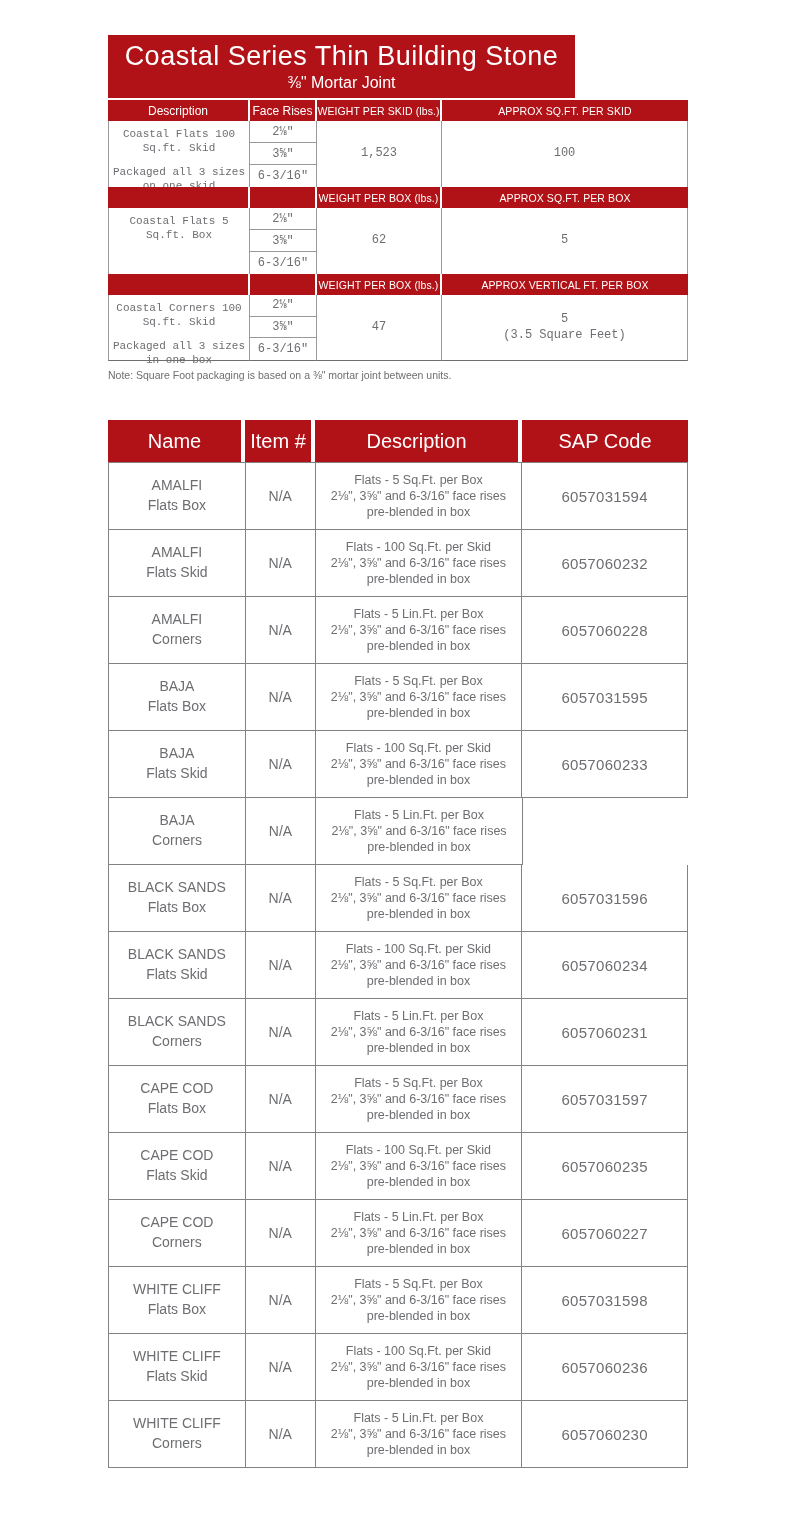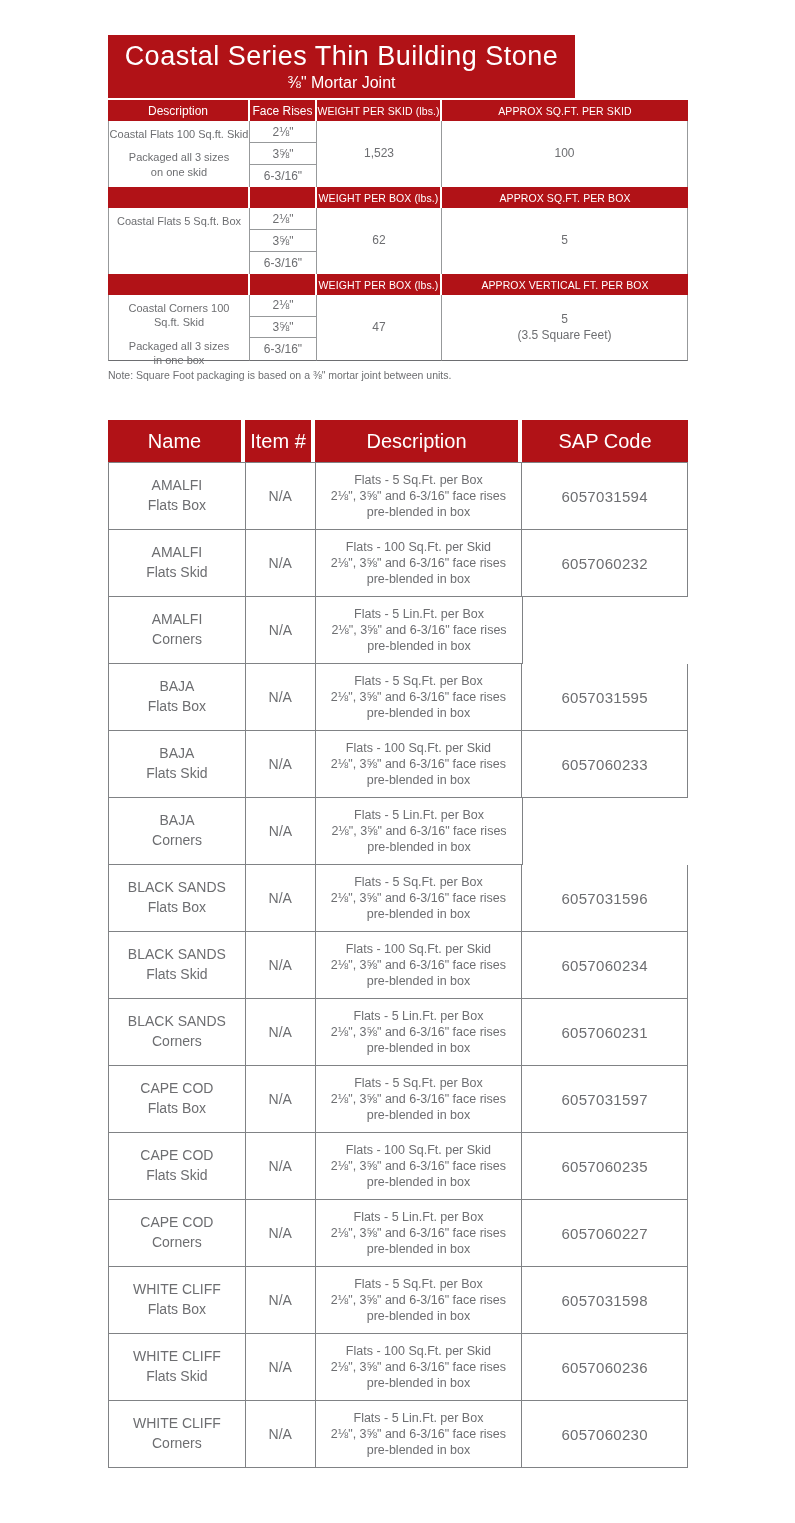--- a/index.html
+++ b/index.html
@@ -16,21 +16,21 @@
   .t1-row { display:flex; width:580px; }
   .c1 { width:142px; } .c2 { width:67px; } .c3 { width:125px;text-align:center; } .c4 { width:246px; }
 
   .t1-red { height:21px; }
   .t1-red .cell { background:var(--red); color:#fff; display:flex; align-items:center; justify-content:center; }
   .t1-red .cell.gap { border-right:2px solid #fff; }
   .t1-red .lbl  { font-size:12px; }
   .t1-red .lbl2 { font-size:10.5px; letter-spacing:.1px; }
 
   .t1-group { height:66px; color:var(--gray); }
-  .t1-group .cell { border-right:1px solid var(--bline); }
+  .t1-group .cell { border-right:1px solid var(--bline);font-family:Liberation Mono, monospace; }
   .t1-group .cell:first-child { border-left:1px solid var(--bline); }
   .t1-group.last .cell { border-bottom:1px solid var(--dline); }
   .t1-desc { display:flex; flex-direction:column; align-items:center; text-align:center;
              font-size:11px; line-height:1.3; padding-top:6px; gap:9px; white-space:pre-line; }
   .t1-faces { display:flex; flex-direction:column; }
   .t1-face { height:22px; display:flex; align-items:center; justify-content:center;
              font-size:12px; border-bottom:1px solid var(--bline); }
   .t1-face.end { border-bottom:none; }
   .t1-group.last .t1-face.end { border-bottom:none; }
   .t1-val { display:flex; align-items:center; justify-content:center; text-align:center;
@@ -166,20 +166,21 @@
 pre-blended in box</div>
         <div class="cell s">6057060232</div>
       </div>
       <div class="t2-row">
         <div class="cell n">AMALFI
 Corners</div>
         <div class="cell i">N/A</div>
         <div class="cell d">Flats - 5 Lin.Ft. per Box
 2⅛", 3⅝" and 6-3/16" face rises
 pre-blended in box</div>
+        <div class="cell s">6057060228</div>
       </div>
       <div class="t2-row">
         <div class="cell n">BAJA
 Flats Box</div>
         <div class="cell i">N/A</div>
         <div class="cell d">Flats - 5 Sq.Ft. per Box
 2⅛", 3⅝" and 6-3/16" face rises
 pre-blended in box</div>
         <div class="cell s">6057031595</div>
       </div>

